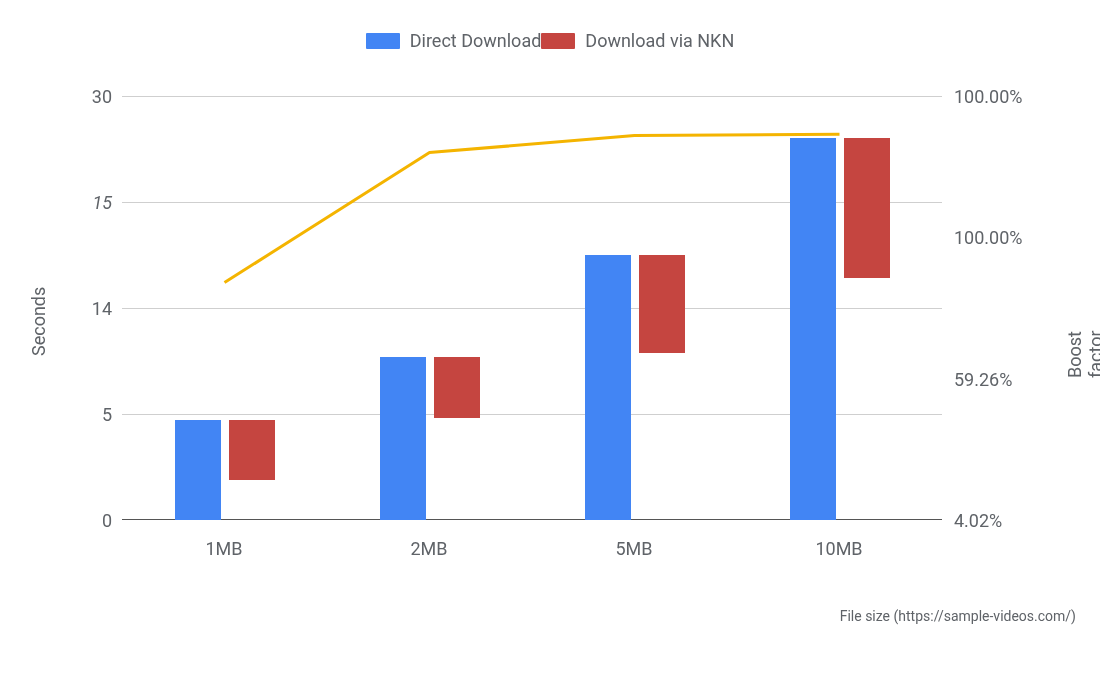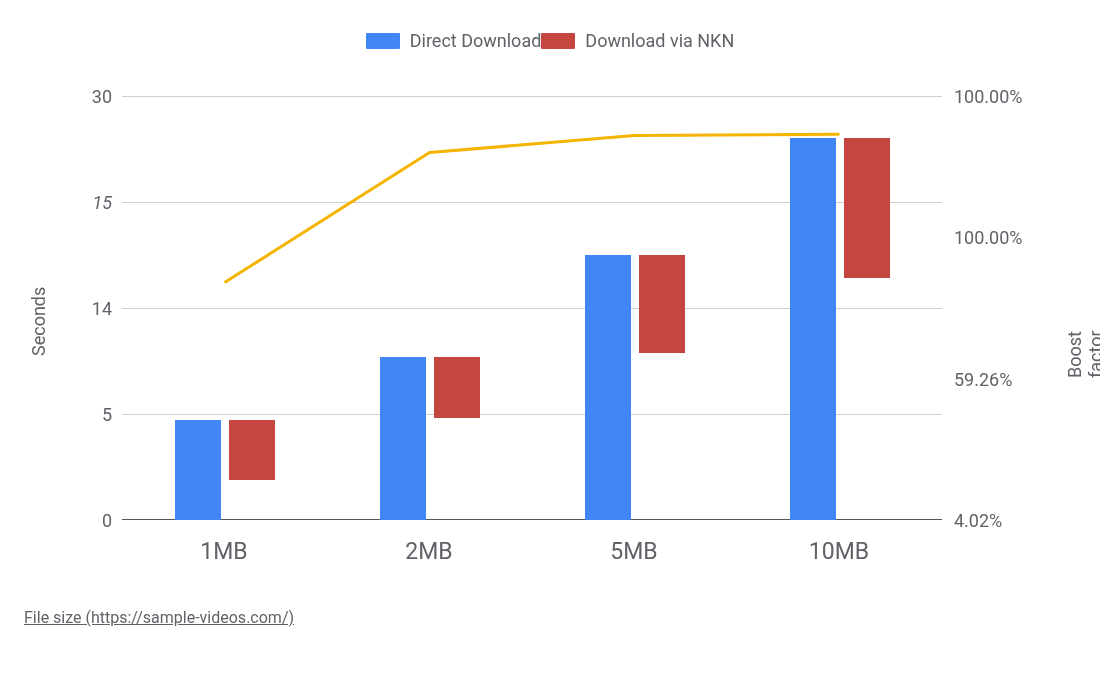--- a/index.html
+++ b/index.html
@@ -114,44 +114,43 @@
   
   .ytick-right {
     position: absolute;
     font-size: 18px;
     color: var(--text);
     transform: translateY(-50%);
   }
   
   .xtick {
     position: absolute;
-    font-size: 23px;
+    font-size: 18px;
     color: var(--text);
     transform: translateX(-50%);
   }
 
   
   .ylabel-left {
     position: absolute;
     transform: rotate(-90deg);
     transform-origin: left top;
     font-size: 18px;
   }
   .ylabel-right {
     position: absolute;
     transform: rotate(-90deg);
     transform-origin: left top;
     font-size: 18px;
   }
   .xlabel {
     position: absolute;
     width: 100%;
-    text-align: left;
-    font-size: 16px;
-    text-decoration: underline;
+    text-align: right;
+    font-size: 14px;
   }
 </style>
 </head>
 <body>
 
 <div class="legend">
   <div class="legend-item">
     <span class="swatch blue"></span>
     <span>Direct Download</span>
   </div>

